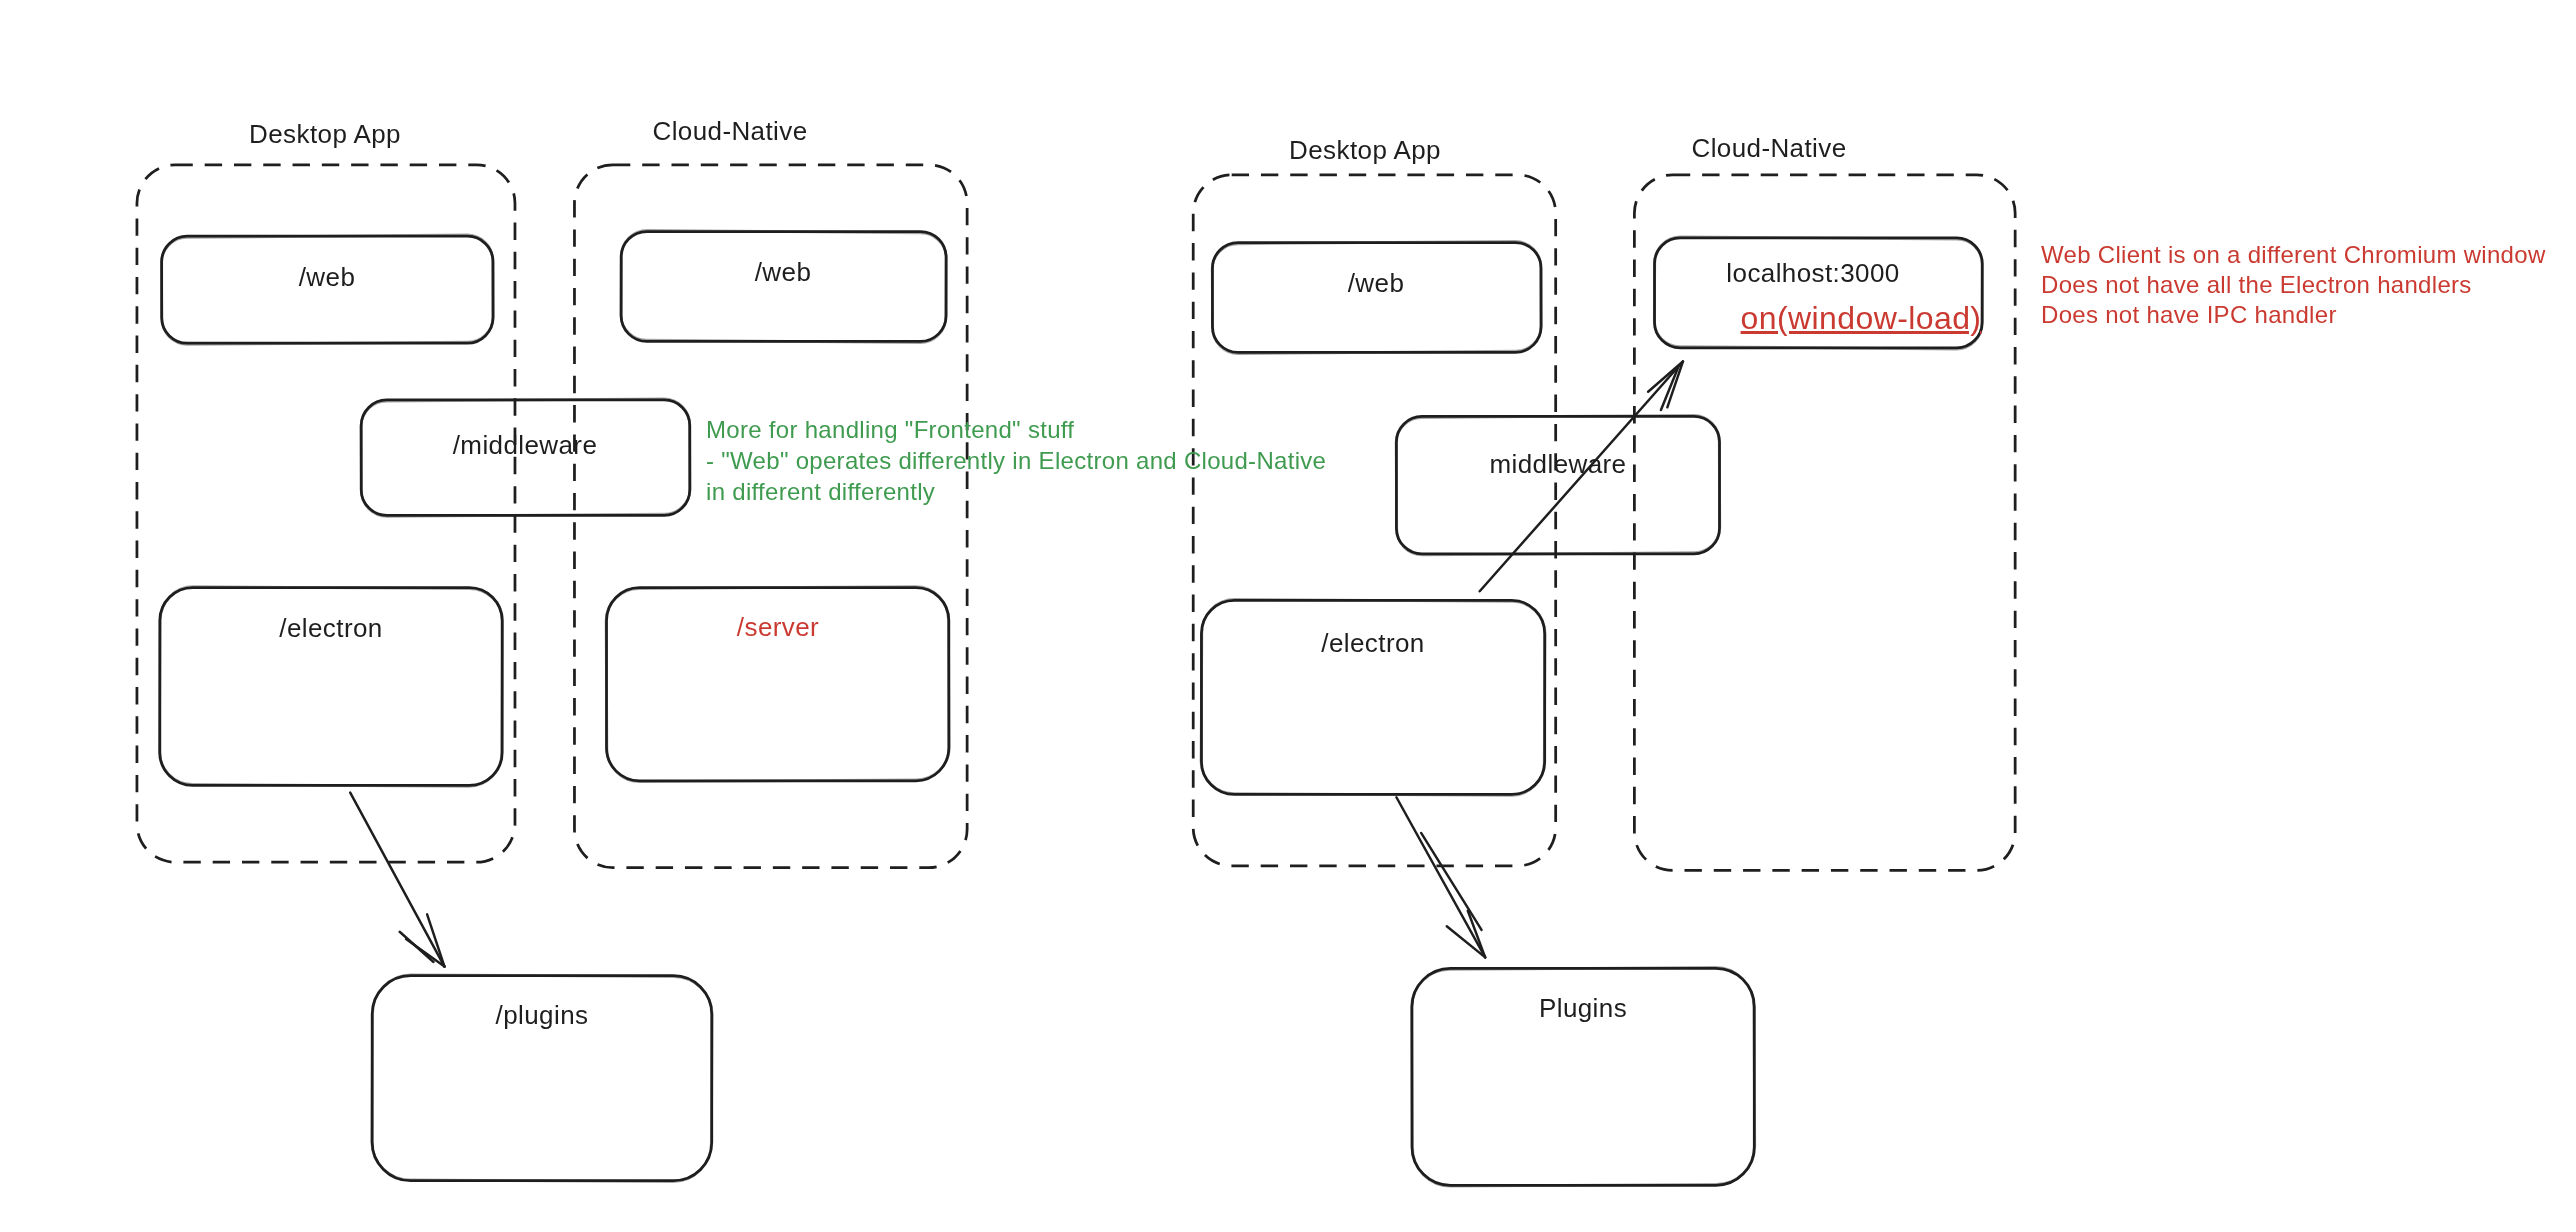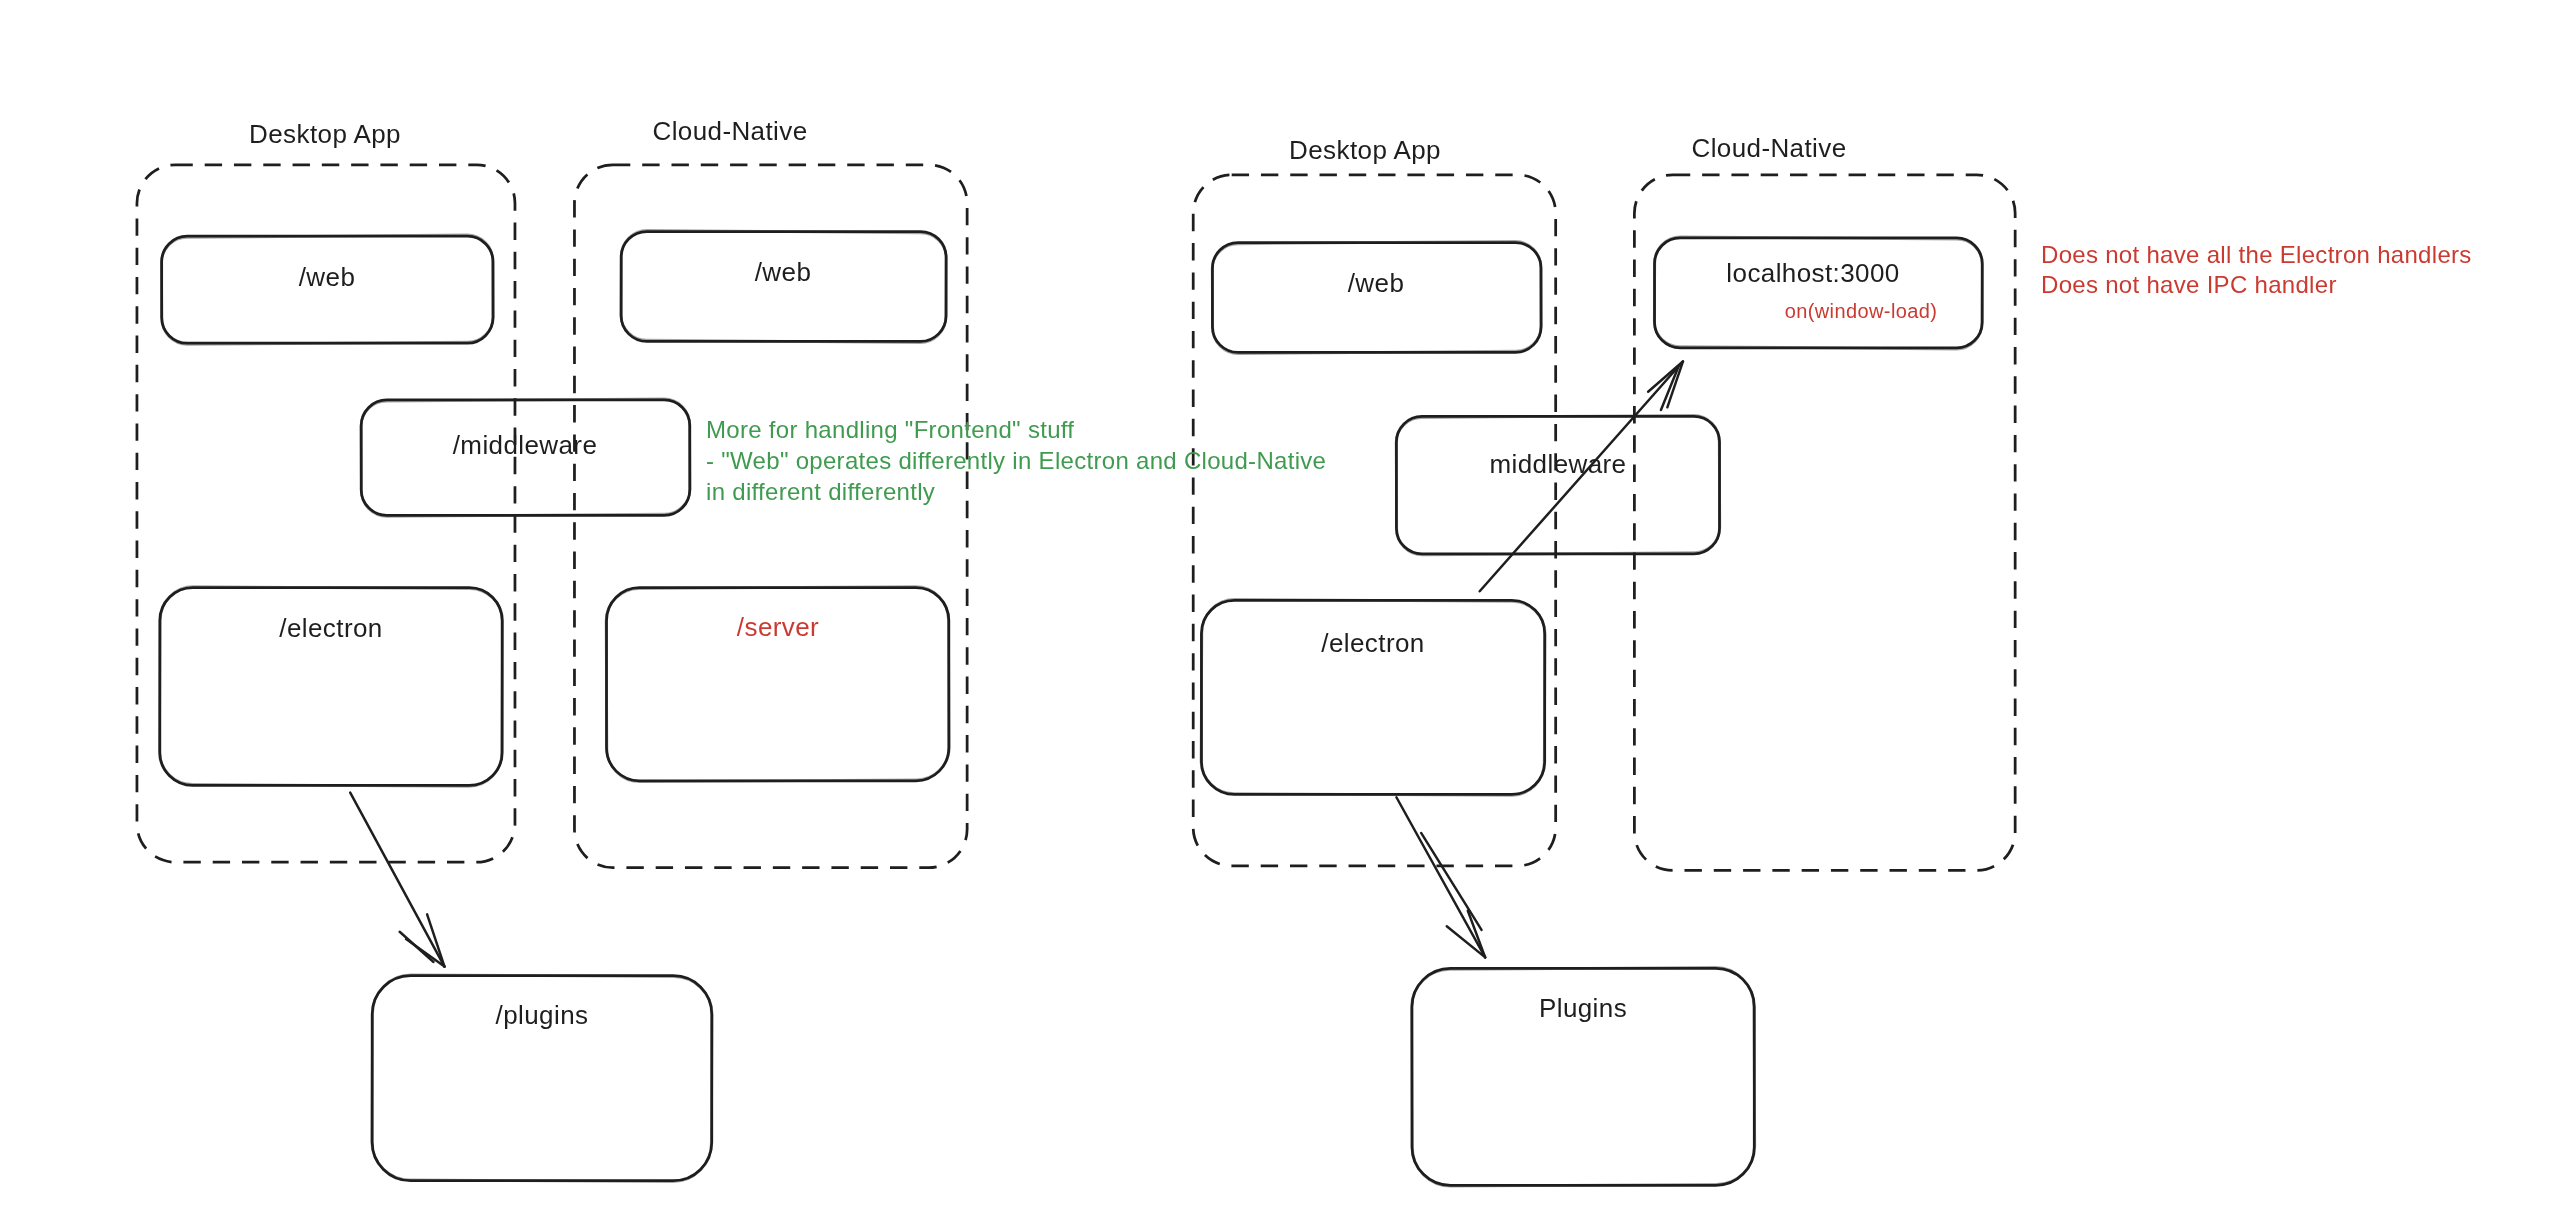--- a/index.html
+++ b/index.html
@@ -124,24 +124,25 @@
     <div>More for handling "Frontend" stuff</div>
     <div>- "Web" operates differently in Electron and Cloud-Native</div>
     <div>in different differently</div>
   </div>
 
   <div class="lbl" style="left:1317px; top:135px;">Desktop App</div>
   <div class="lbl" style="left:1721px; top:133px;">Cloud-Native</div>
 
   <div class="lbl" style="left:1328px; top:268px;">/web</div>
   <div class="lbl" style="left:1765px; top:258px;">localhost:3000</div>
-  <div class="lbl red" style="left:1813px; top:300px; font-size:20px;">on(window-load)</div>
+  <div class="lbl red" style="left:1813px; top:300px; font-size:32px;text-decoration:underline;">on(window-load)</div>
   <div class="lbl" style="left:1510px; top:449px;">middleware</div>
   <div class="lbl" style="left:1325px; top:628px;">/electron</div>
   <div class="lbl" style="left:1535px; top:993px;">Plugins</div>
 
   <div class="note red" style="left:1993px; top:240px; line-height:30px;">
+    <div>Web Client is on a different Chromium window</div>
     <div>Does not have all the Electron handlers</div>
     <div>Does not have IPC handler</div>
   </div>
 
 </div>
 
 
 </body></html>

